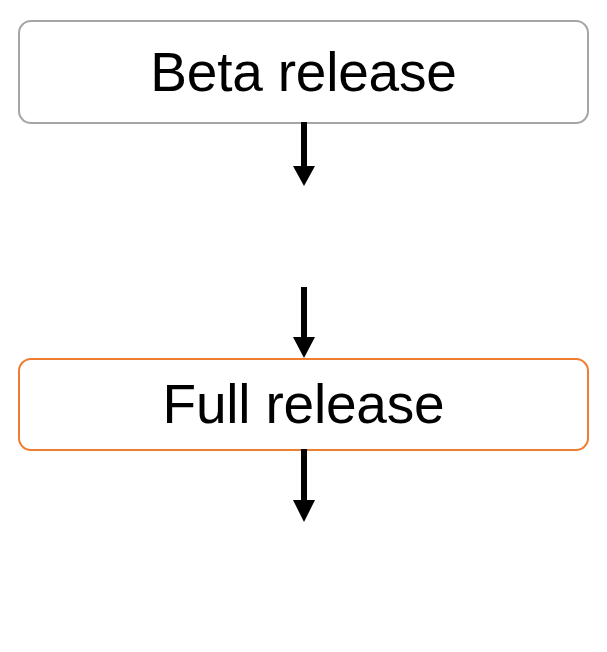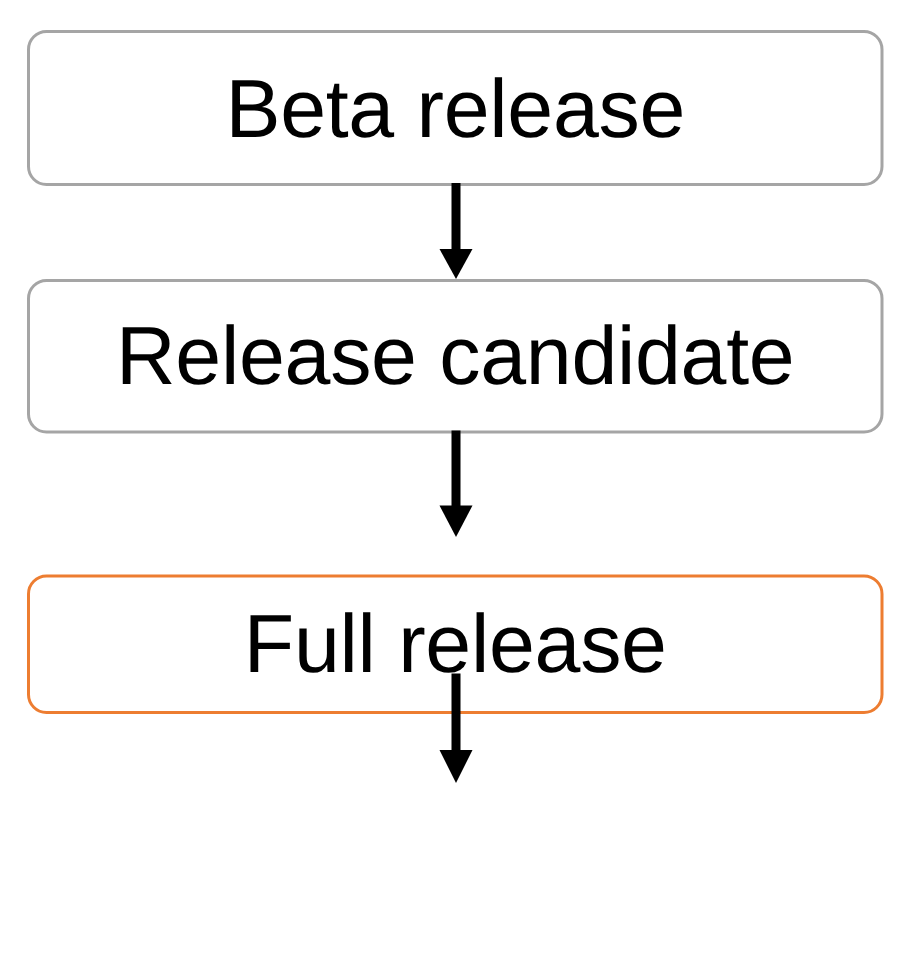--- a/index.html
+++ b/index.html
@@ -30,21 +30,20 @@
     box-sizing: border-box;
     background: #ffffff;
     border: 2.5px solid #a5a5a5;
     border-radius: 13px;
     display: flex;
     align-items: center;
     justify-content: center;
   }
   .node.highlight {
     border-color: #ed7d31;
-    margin-top: 25px;
   }
   .node-label {
     font-family: "Liberation Sans", sans-serif;
     font-size: 55px;
     line-height: 1;
     color: #000000;
     white-space: nowrap;
     letter-spacing: -0.2px;
     text-align: center;
     user-select: none;
@@ -82,23 +81,20 @@
 
   <div class="connector" id="connector-1">
     <svg width="607" height="66" viewBox="0 0 607 66" aria-hidden="true">
       <g>
         <rect x="301" y="0" width="6" height="46" fill="#000000"></rect>
         <polygon points="293,44 315,44 304,64" fill="#000000"></polygon>
       </g>
     </svg>
   </div>
 
-  <div class="node" id="node-release-candidate">
-    <span class="node-label">Release candidate</span>
-  </div>
 
   <div class="connector" id="connector-2">
     <svg width="607" height="73" viewBox="0 0 607 73" aria-hidden="true">
       <g>
         <rect x="301" y="0" width="6" height="52" fill="#000000"></rect>
         <polygon points="293,50 315,50 304,71" fill="#000000"></polygon>
       </g>
     </svg>
   </div>
 

